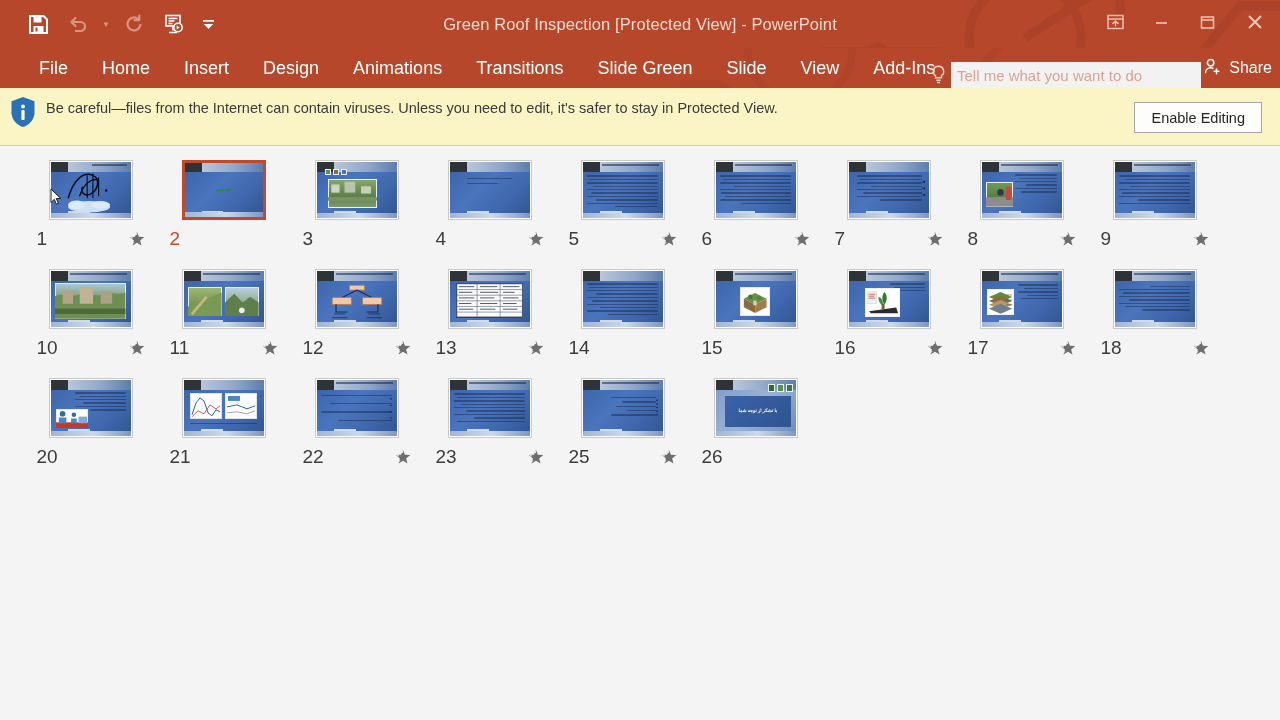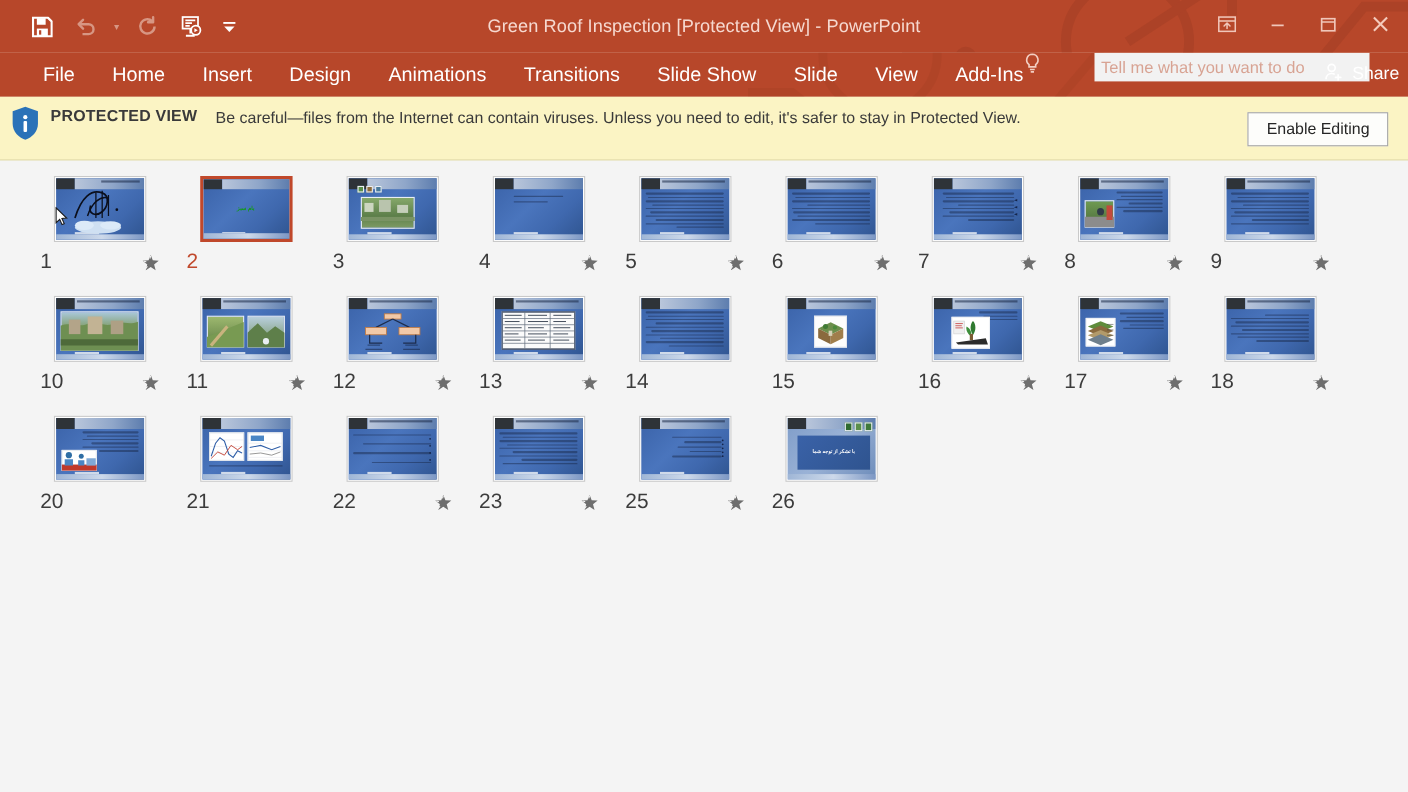--- a/index.html
+++ b/index.html
@@ -99,23 +99,22 @@
     font-size: 18px;
     padding: 0 17px;
     height: 40px;
     line-height: 40px;
     white-space: nowrap;
   }
   .tellme-wrap {
     position: absolute;
     left: 925px; top: 0;
     height: 40px;
-    display: flex; align-items: flex-start;
+    display: flex; align-items: flex-end;
     z-index: 2;
-    gap: 44px;
   }
   .bulb { color: #f3cec2; width: 26px; text-align: center; }
   .tellme {
     width: 250px; height: 26px;
     background: #f2f2f2;
     border: none;
     outline: none;
     font-size: 15px;
     font-family: "Liberation Sans", sans-serif;
     color: #555;
@@ -405,21 +404,21 @@
     <circle cx="232" cy="30" r="6" fill="none" stroke="#9b3c22" stroke-width="4"></circle>
   </svg>
 
   <div class="tabs">
     <div class="tab">File</div>
     <div class="tab">Home</div>
     <div class="tab">Insert</div>
     <div class="tab">Design</div>
     <div class="tab">Animations</div>
     <div class="tab">Transitions</div>
-    <div class="tab">Slide Show</div>
+    <div class="tab">Slide Green</div>
     <div class="tab">Slide</div>
     <div class="tab">View</div>
     <div class="tab">Add-Ins</div>
   </div>
 
   <div class="tellme-wrap">
     <span class="bulb">
       <svg width="17" height="19" viewBox="0 0 17 19" fill="none" stroke="currentColor" stroke-width="1.5">
         <path d="M8.5 1.3a5.2 5.2 0 0 0-3 9.4v2.1h6v-2.1a5.2 5.2 0 0 0-3-9.4z"></path>
         <path d="M6.3 15.2h4.4M7 17.4h3"></path>
@@ -441,21 +440,20 @@
 </div>
 
 <div class="pvbar">
   <div class="pv-icon">
     <svg width="26" height="32" viewBox="0 0 26 32">
       <path d="M13 1 1.5 5.2v11.2C1.5 23.6 7 29 13 31c6-2 11.5-7.4 11.5-14.6V5.2z" fill="#2a72b8"></path>
       <circle cx="13" cy="10.5" r="1.9" fill="#fff"></circle>
       <rect x="11.4" y="14" width="3.2" height="10" rx="1" fill="#fff"></rect>
     </svg>
   </div>
-  <div class="pv-label">PROTECTED VIEW</div>
   <div class="pv-msg">Be careful—files from the Internet can contain viruses. Unless you need to edit, it's safer to stay in Protected View.</div>
   <button class="pv-enable">Enable Editing</button>
   <svg class="cursor" viewBox="0 0 12 18">
     <path d="M1 1 1 14.5 4.3 11.4 6.4 16.2 8.4 15.3 6.3 10.6 10.6 10.3z" fill="#fff" stroke="#1a1a1a" stroke-width="1"></path>
   </svg>
 </div>
 
 <div class="sorter">
   <div class="grid">
 

